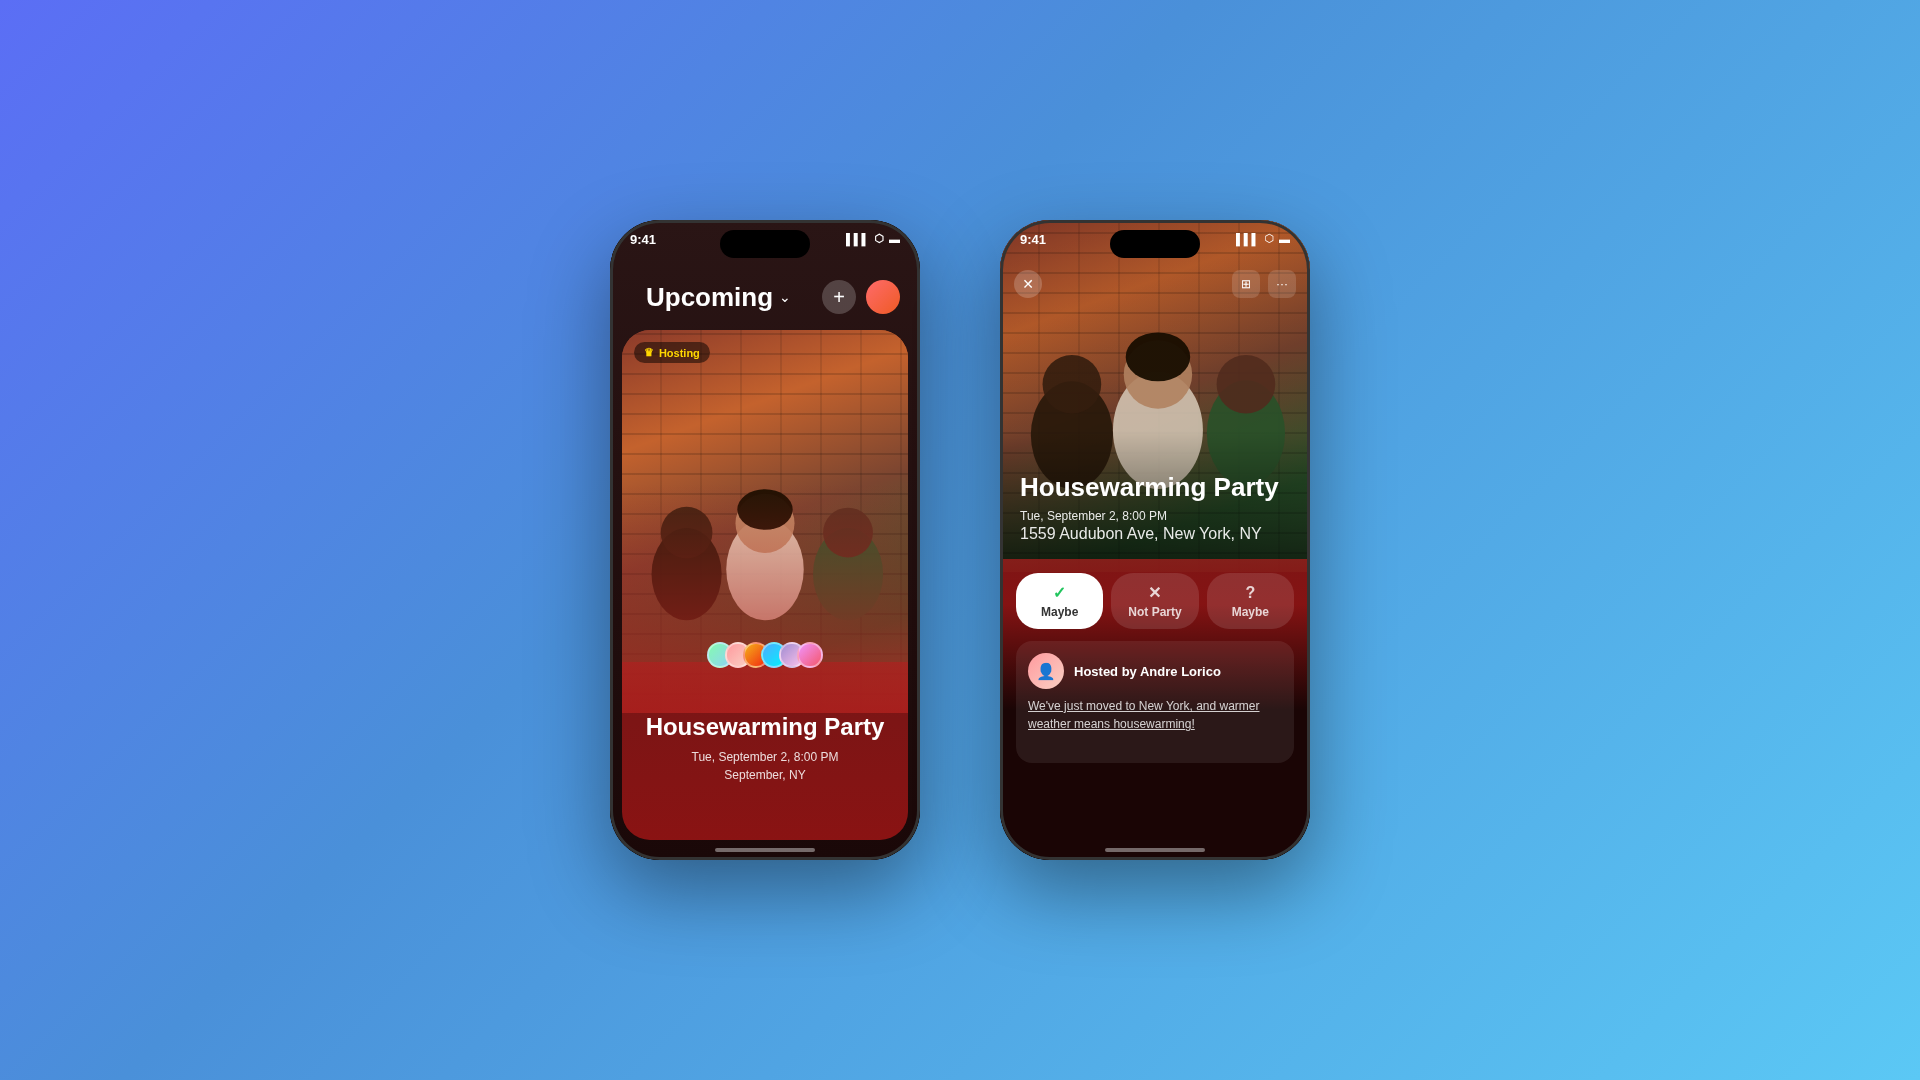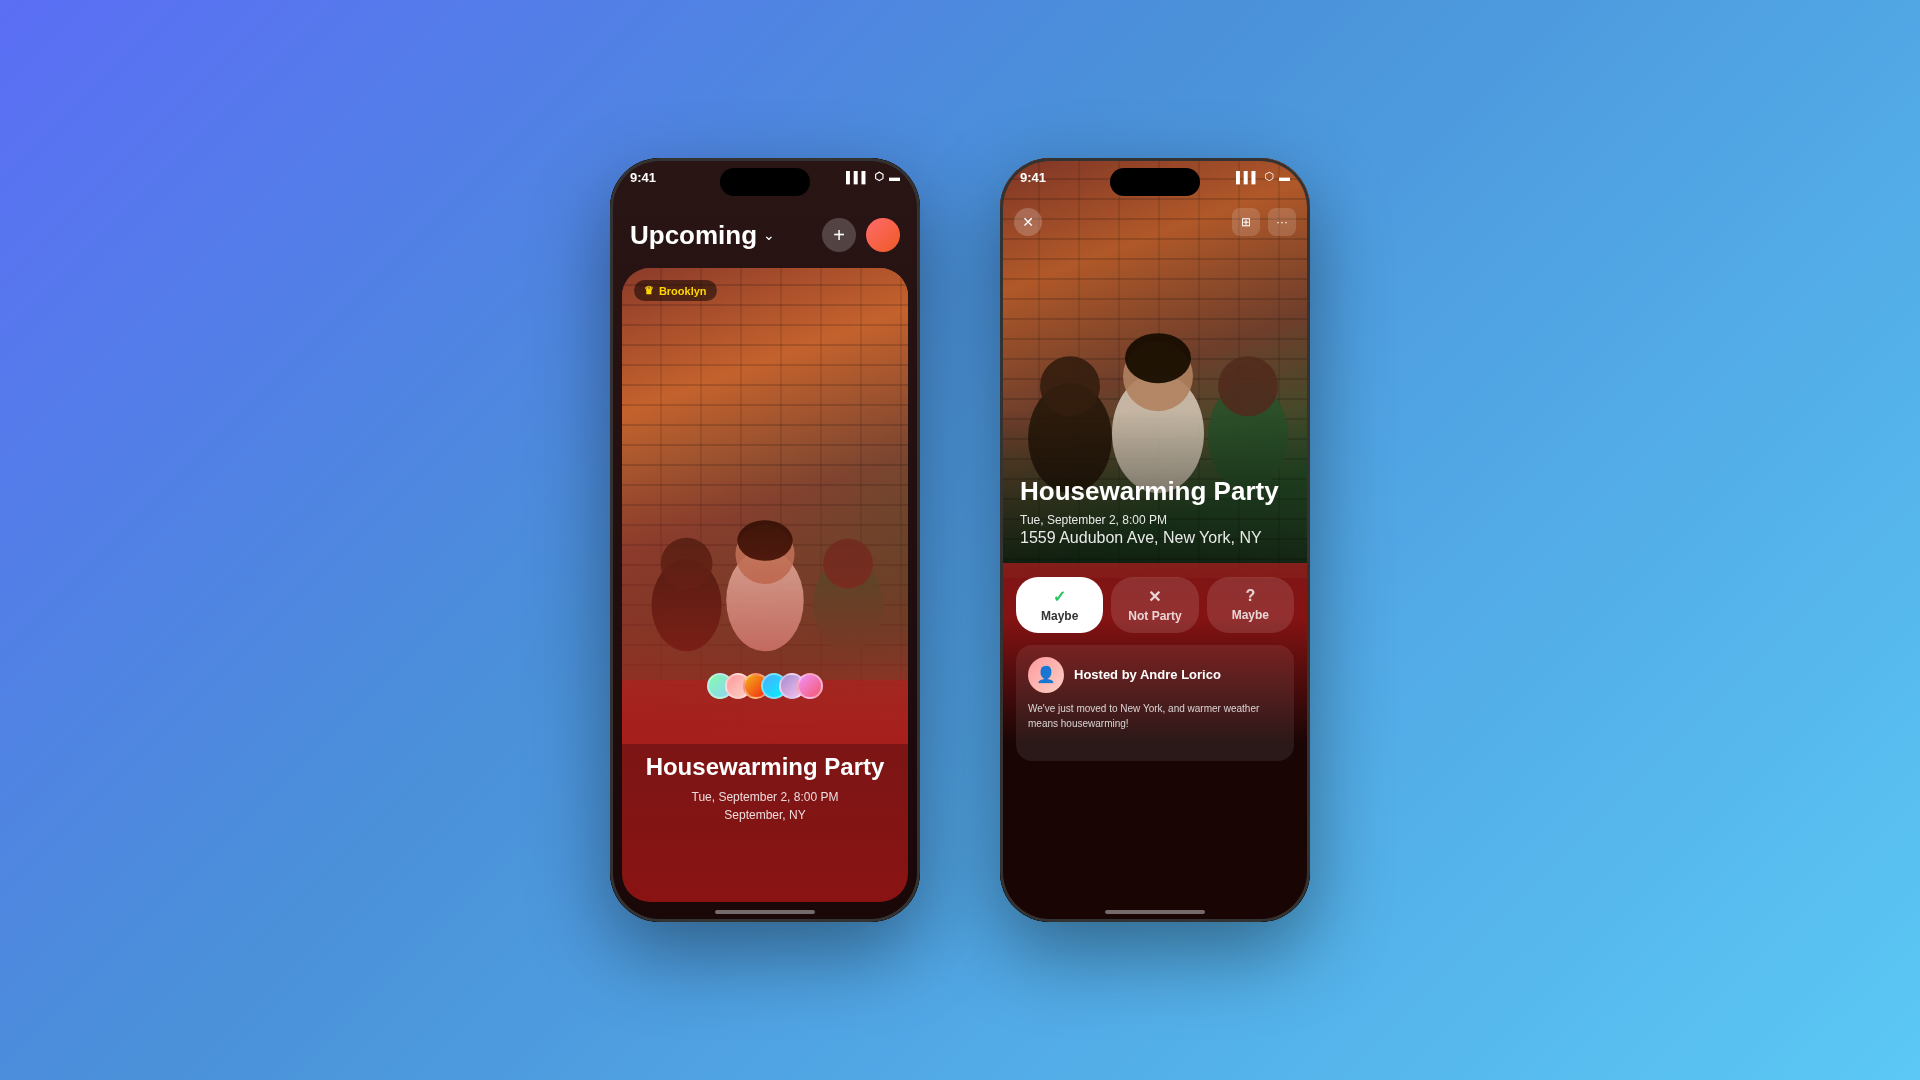--- a/index.html
+++ b/index.html
@@ -17,21 +17,21 @@
 
     .phones-container {
       display: flex;
       gap: 80px;
       align-items: center;
     }
 
     
     .phone {
       width: 310px;
-      height: 764px;
+      height: 640px;
       background: #1a1a1a;
       border-radius: 50px;
       position: relative;
       box-shadow: 0 30px 80px rgba(0,0,0,0.4), inset 0 0 0 1.5px #444;
       overflow: hidden;
     }
 
     .phone::before {
       content: '';
       position: absolute;
@@ -94,21 +94,21 @@
 
     .phone1-bg {
       position: absolute;
       top: 0; left: 0; right: 0; bottom: 0;
       background: linear-gradient(180deg, #2a1515 0%, #1a0808 100%);
     }
 
     .phone1-header {
       position: absolute;
       top: 50px;
-      left: 0;
+      left: 16px;
       right: 0;
       padding: 10px 20px;
       display: flex;
       align-items: center;
       justify-content: space-between;
       z-index: 30;
     }
 
     .phone1-title {
       display: flex;
@@ -426,22 +426,23 @@
     }
 
     .host-name {
       color: white;
       font-size: 13px;
       font-weight: 600;
     }
 
     .description-text {
       color: rgba(255,255,255,0.8);
-      font-size: 10px;
+      font-size: 12px;
       line-height: 1.5;
+      text-decoration: underline;
     }
 
     
     .people-svg {
       position: absolute;
       bottom: 0;
       left: 0;
       right: 0;
       width: 100%;
       height: 100%;
@@ -515,21 +516,21 @@
             <ellipse cx="155" cy="130" rx="30" ry="22" fill="#1a0f00" opacity="0.95"></ellipse>
 
             <ellipse cx="245" cy="200" rx="38" ry="50" fill="#2d5a2d" opacity="0.9"></ellipse>
             <circle cx="245" cy="155" r="27" fill="#5a3020" opacity="0.9"></circle>
           </svg>
 
           <div class="photo-overlay"></div>
 
           <div class="hosting-badge">
             <span>♛</span>
-            <span>Brooklyn</span>
+            <span>Hosting</span>
           </div>
 
           <div class="avatar-stack">
             <div class="avatar-row">
               <div class="stack-avatar av3"></div>
               <div class="stack-avatar av1"></div>
               <div class="stack-avatar av5"></div>
               <div class="stack-avatar av7"></div>
               <div class="stack-avatar av2"></div>
               <div class="stack-avatar av8"></div>

